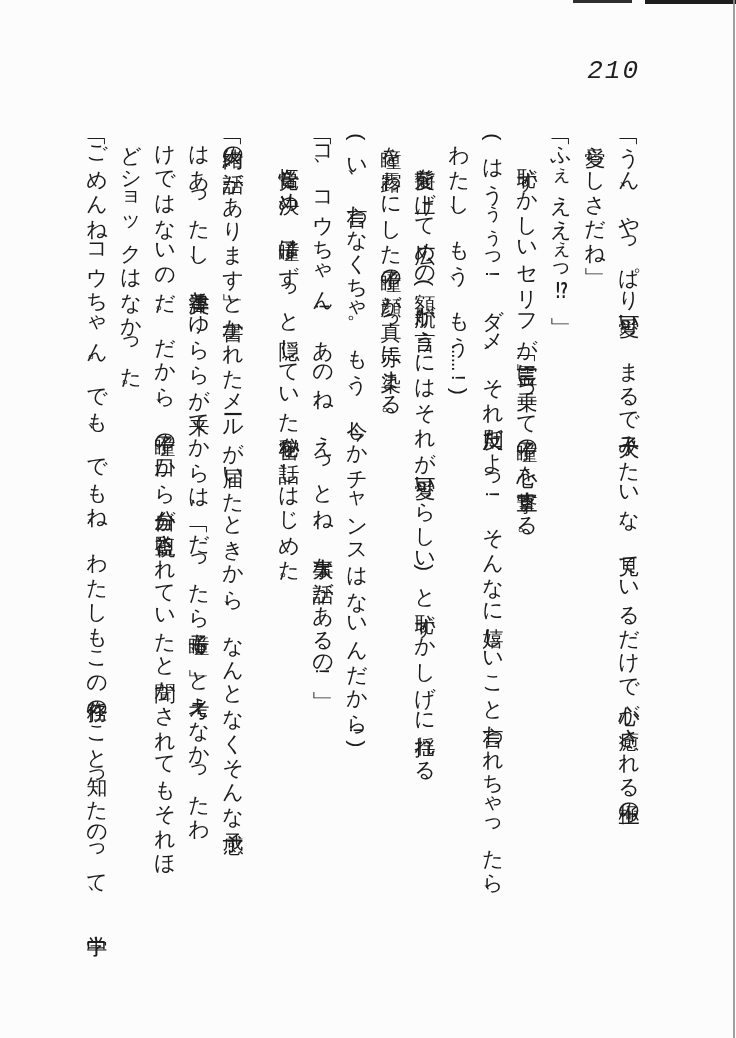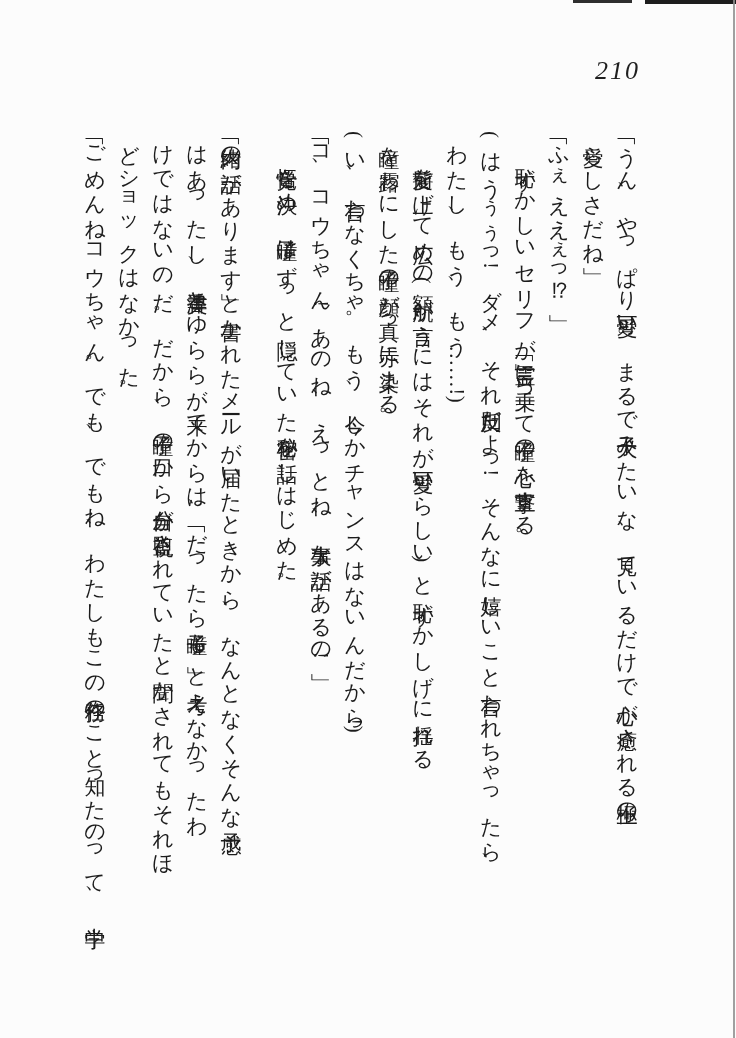--- a/index.html
+++ b/index.html
@@ -10,21 +10,21 @@
     width: 736px;
     height: 1038px;
     overflow: hidden;
     background: #f6f6f6;
   }
   .page {
     position: relative;
     width: 736px;
     height: 1038px;
     background: #fcfcfc;
-    font-family: Liberation Serif, serif;
+    font-family: Liberation Mono, monospace;
   }
   .page-number {
     position: absolute;
     top: 56px;
     right: 96px;
     font-size: 26px;
     font-style: italic;
     color: #1f1f1f;
     letter-spacing: 2px;
   }

